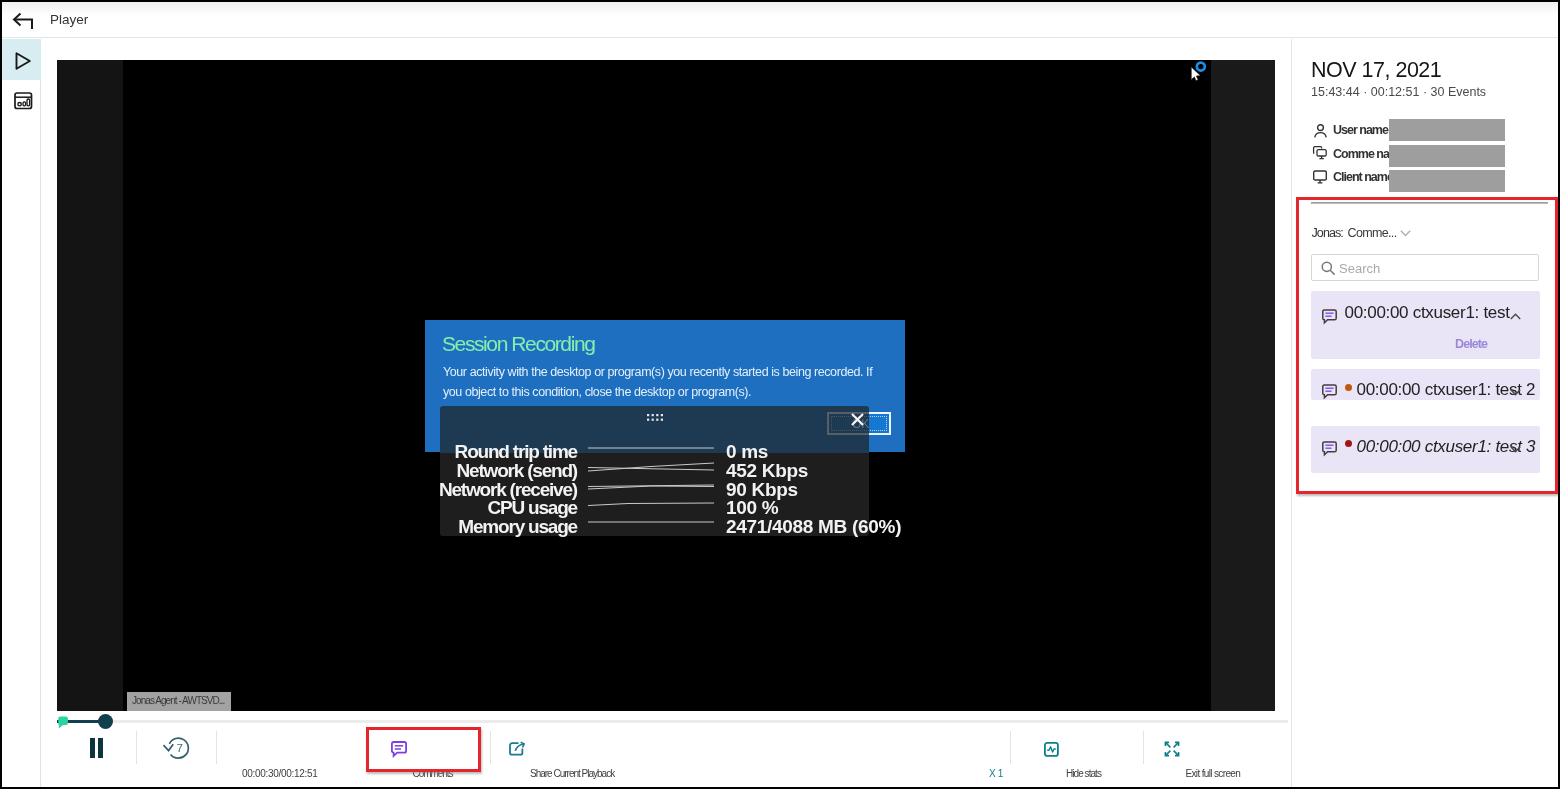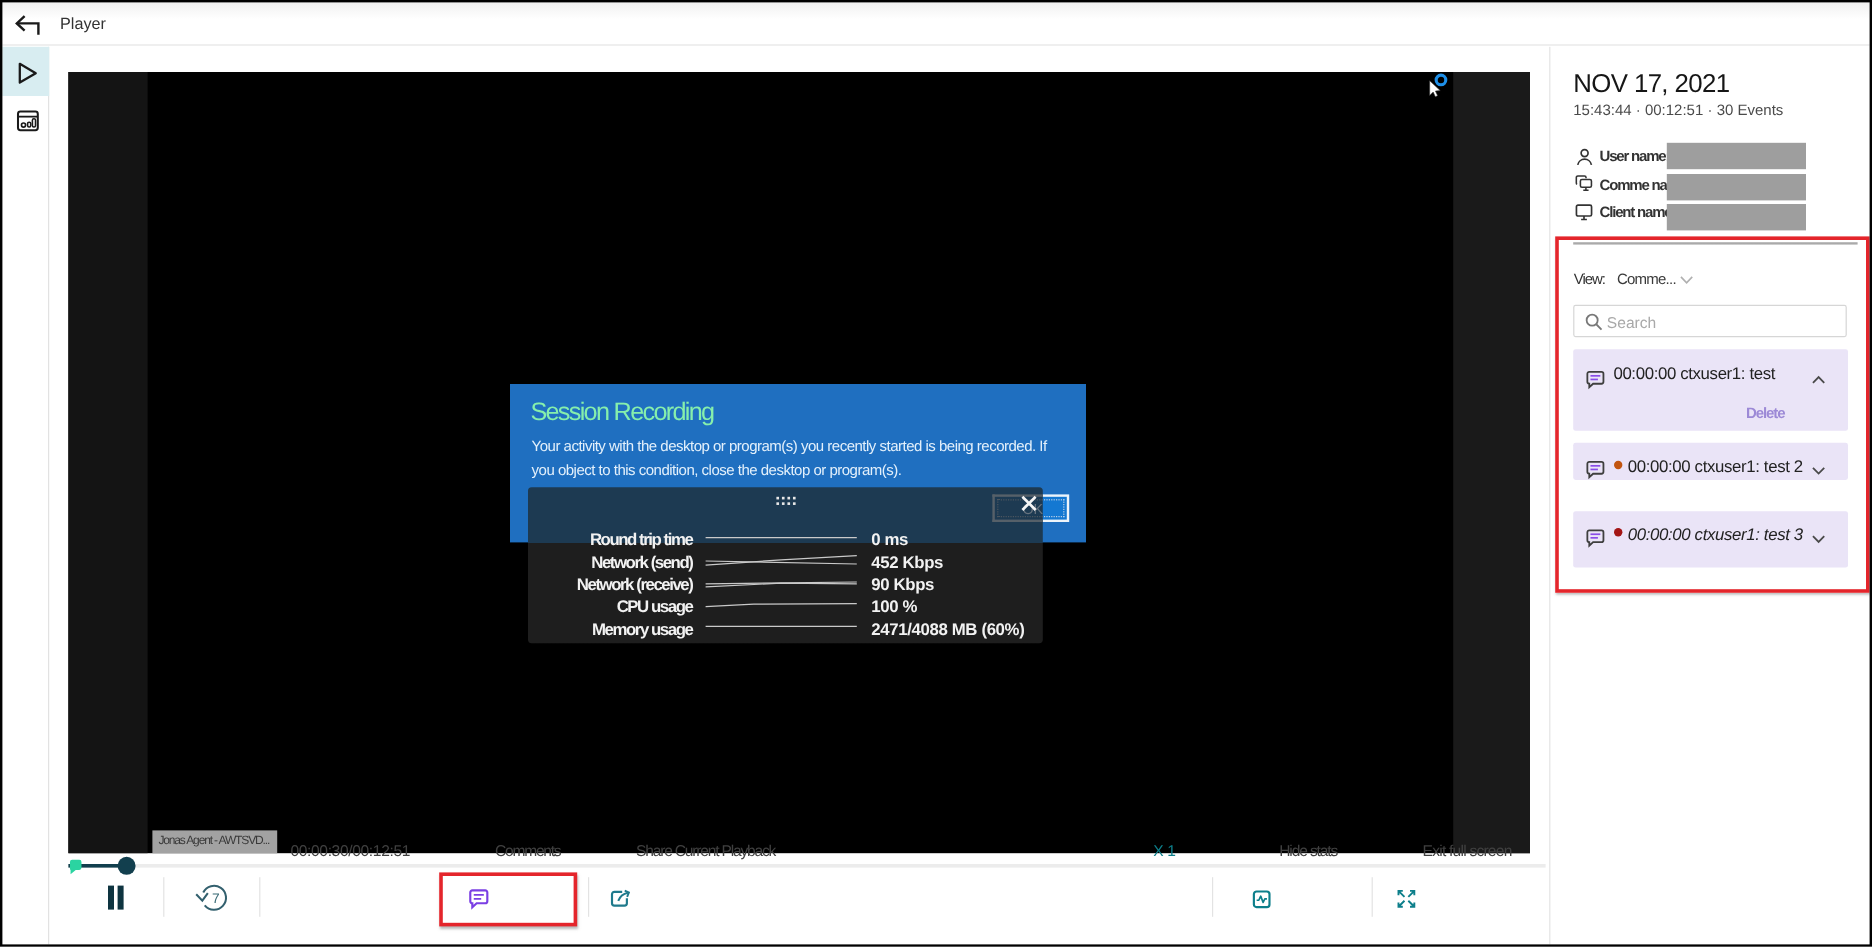--- a/index.html
+++ b/index.html
@@ -16,45 +16,45 @@
   #video { left:57px; top:60px; width:1218px; height:651px; background:#000; }
   #vleft { left:0; top:0; width:66px; height:651px; background:#141414; }
   #vright { left:1154px; top:0; width:64px; height:651px; background:#1a1a1a; }
   #dialog { left:368px; top:260px; width:480px; height:132px; background:#1f6fc0; }
   #dlg-title { left:17px; top:12px; font-size:21px; font-weight:400; color:#86efac; letter-spacing:-1.4px;}
   #dlg-body { left:18px; top:43px; font-size:12.5px; letter-spacing:-0.42px; line-height:19.5px; color:#e3f0fb; white-space:nowrap; }
   #okbtn { left:770px; top:351.5px; width:64px; height:23px; background:#1478d2; border:2px solid #eef4fa; color:#cfe0f0; font-size:12px; text-align:center; line-height:19px;}
   #okdotted { position:absolute; left:2px; top:2px; right:2px; bottom:2px; border:1px dotted #bcd2e8; }
   #overlay { left:383px; top:345.5px; width:429px; height:130.5px; border-radius:3px;
      background:linear-gradient(#1d3a52 0, #1d3a52 46.5px, #1e1e1e 46.5px, #1e1e1e 100%); color:#f2f2f2; }
-  .srow { position:absolute; left:0; width:100%; height:19px; font-size:14px; }
+  .srow { position:absolute; left:0; width:100%; height:19px; font-size:19px; }
   .slabel { position:absolute; right:292px; top:2px; font-weight:bold; white-space:nowrap; letter-spacing:-1.2px;}
   .svalue { position:absolute; left:286px; top:2px; font-weight:bold; white-space:nowrap; letter-spacing:-0.3px;}
   
   #ghostbtn { left:387px; top:6px; width:42px; height:23px; border:2px solid #566069; border-right:none; color:#66727e; font-size:12px; line-height:19px; }
   #ghostdotted { position:absolute; left:2px; top:2px; bottom:2px; right:0; border:1px dotted #4c565f; border-right:none; }
   #jtag { left:70px; top:632px; width:104px; height:18.5px; background:#a2a2a2; color:#3a3a3a; font-size:10px; line-height:18px; padding-left:5px; white-space:nowrap; overflow:hidden; letter-spacing:-0.95px;}
   
   #seektrack { left:57px; top:719.5px; width:1231px; height:3px; background:#ececec; }
   #seekfill { left:57px; top:719.5px; width:48px; height:3px; background:#123f4e; }
   #knob { left:97.5px; top:714px; width:15px; height:15px; border-radius:50%; background:#123f4e; }
   .sep { position:absolute; top:731px; width:1px; height:33px; background:#e3e3e3; }
-  .btext { position:absolute; top:701px; font-size:13px; color:#404040; letter-spacing:-0.3px;}
-  .teal { color:#0d7f8b; }
+  .btext { position:absolute; top:768px; font-size:10px; color:#404040; letter-spacing:-0.3px;}
+  .teal { color:#0d7f8b;margin-left:28px; }
   
   #rdivider { left:1291px; top:39px; width:1px; height:748px; background:#e4e4e4; }
   #rdate { left:1311px; top:58px; font-size:21.5px; color:#161616; letter-spacing:-0.5px;}
   #rsub { left:1311px; top:85px; font-size:12.5px; color:#4a4a4a; }
   .rrow { position:absolute; left:1333px; font-size:12.5px; color:#333; letter-spacing:-1.0px;font-weight:bold;}
   .gbox { position:absolute; left:1389px; width:116px; height:22px; background:#9e9e9e; }
   #hrline { left:1311px; top:202px; width:237px; height:2px; background:linear-gradient(#8f8f8f,#c9c9c9); }
   #viewrow { left:1311.5px; top:226px; font-size:12.5px; color:#333; letter-spacing:-0.9px;}
   #searchbox { left:1311px; top:254px; width:228px; height:27px; border:1px solid #d6d6d6; border-radius:2px; background:#fff; }
   .card { position:absolute; left:1311px; width:229px; background:#eae4f7; border-radius:2px; }
-  .ctext { position:absolute; font-size:14px; color:#222; white-space:nowrap; letter-spacing:-0.3px;}
+  .ctext { position:absolute; font-size:17px; color:#222; white-space:nowrap; letter-spacing:-0.3px;}
   .redbox { position:absolute; border:3px solid #e4252b; z-index:40; box-shadow:1px 2px 2px rgba(120,120,120,0.5); }
   .dot { position:absolute; width:7px; height:7px; border-radius:50%; }
 </style>
 </head>
 <body>
   <div id="frame"></div>
   <div class="abs" id="topbar"></div>
   <div class="abs" id="player-label">Player</div>
   <svg style="left:12px; top:12px; z-index:6;" width="22" height="18" viewBox="0 0 22 18">
     <path d="M 2 7.5 H 20 V 17" fill="none" stroke="#1a1a1a" stroke-width="2"></path>
@@ -217,21 +217,21 @@
     <rect x="0.7" y="1" width="12.6" height="9" rx="1.3" fill="none" stroke="#333" stroke-width="1.4"></rect>
     <path d="M 7 10 V 12.2 M 4.6 12.9 H 9.4" stroke="#333" stroke-width="1.4" fill="none"></path>
   </svg>
   <div class="rrow" style="top:123px;">User name:</div>
   <div class="rrow" style="top:146.5px;">Comme name:</div>
   <div class="rrow" style="top:170px;">Client name:</div>
   <div class="gbox" style="top:119px;"></div>
   <div class="gbox" style="top:145px;"></div>
   <div class="gbox" style="top:170px;"></div>
   <div class="abs" id="hrline"></div>
-  <div class="abs" id="viewrow">View:</div>
+  <div class="abs" id="viewrow">Jonas:</div>
   <div class="abs" style="left:1347.5px; top:226px; font-size:12.5px; color:#3a3a3a; letter-spacing:-0.65px;">Comme...</div>
   <svg style="left:1400px; top:230px;" width="11" height="7" viewBox="0 0 11 7">
     <path d="M 0.8 0.8 L 5.5 5.6 L 10.2 0.8" fill="none" stroke="#b0b0b0" stroke-width="1.4"></path>
   </svg>
   <div class="abs" id="searchbox">
     <svg style="left:9px; top:5.5px;" width="15" height="15" viewBox="0 0 15 15">
       <circle cx="5.8" cy="5.8" r="4.6" fill="none" stroke="#787878" stroke-width="1.5"></circle>
       <line x1="9.2" y1="9.2" x2="13.6" y2="13.6" stroke="#787878" stroke-width="1.5"></line>
     </svg>
     <span style="position:absolute;left:27px;top:6px;color:#a9a9a9;font-size:13px;">Search</span>

